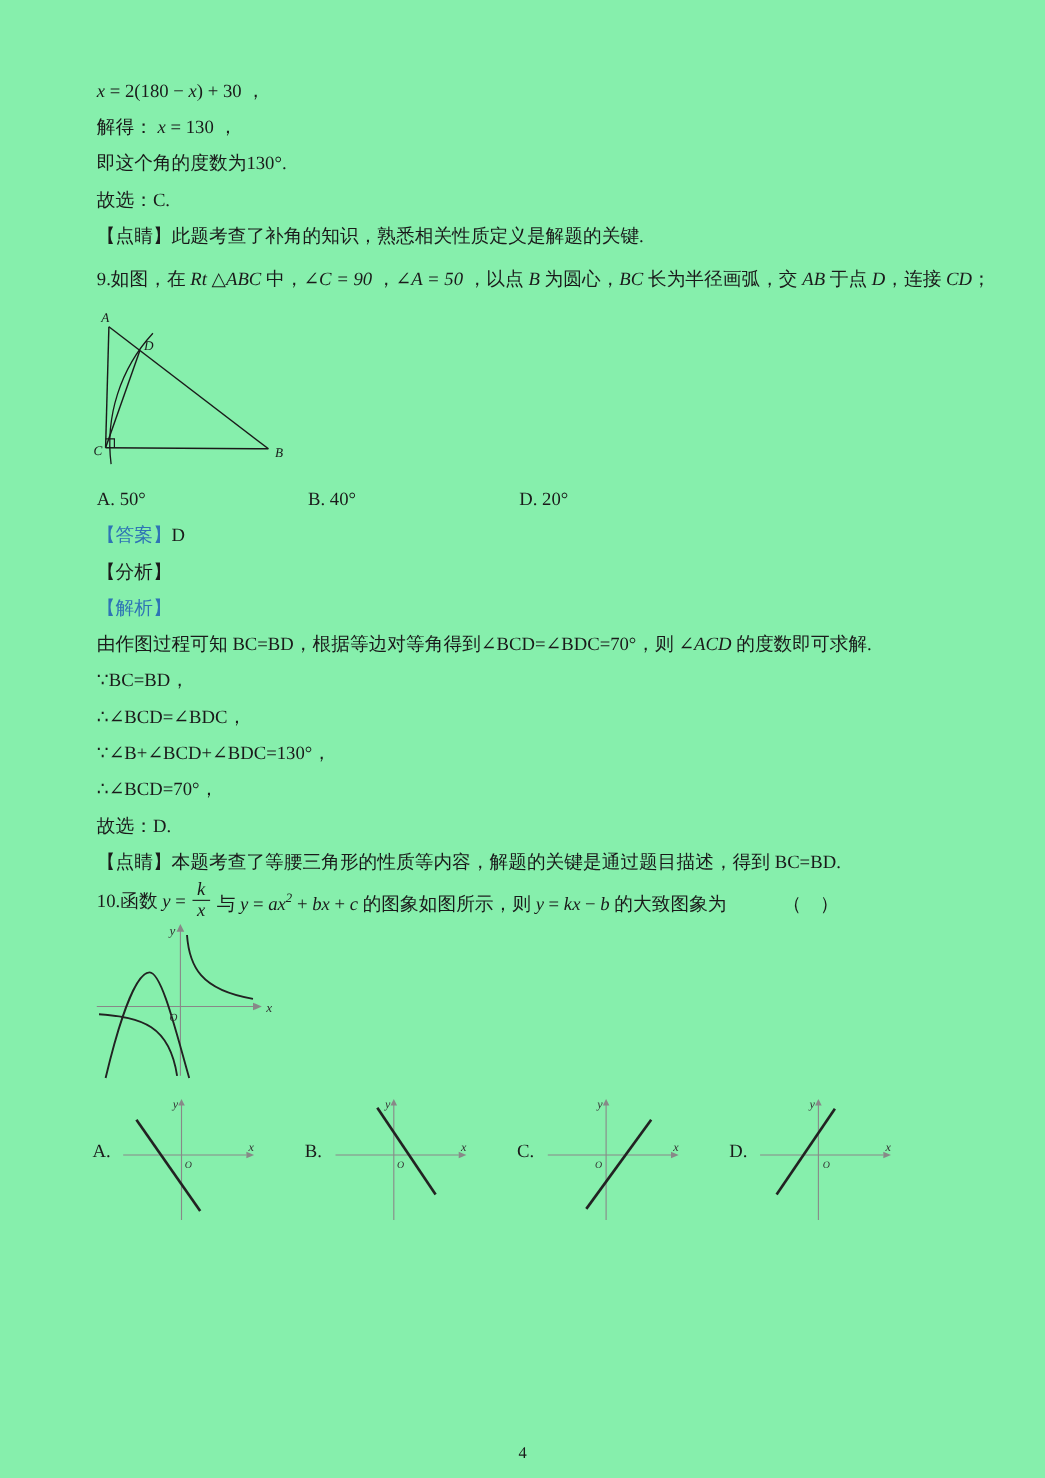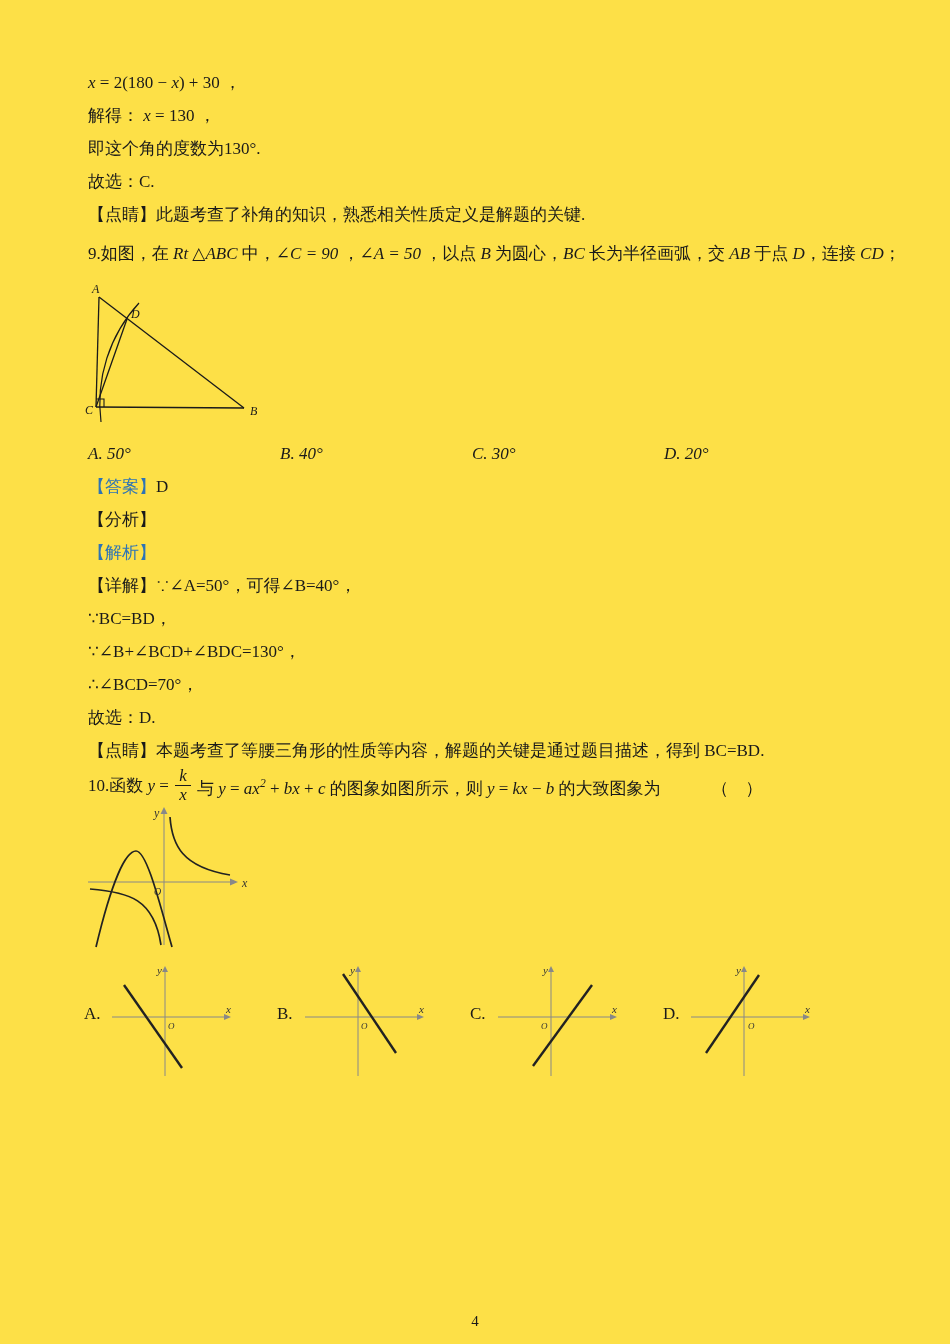--- a/index.html
+++ b/index.html
@@ -2,34 +2,34 @@
 <html><head>
 <meta charset="utf-8">
 <style>
   * { box-sizing: border-box; }
   html,body { margin:0; padding:0; background:#ffffff; }
   .page {
     position: relative;
     width: 950px;
     height: 1344px;
     margin: 0 auto;
-    background: #fde047;
+    background: #86efac;
     color: #1a1a1a;
     font-family: "Liberation Serif", "DejaVu Serif", serif;
     font-size: 17px;
     padding: 66px 58px 0 88px;
     overflow: hidden;
   }
   p.ln { margin:0; line-height:33px; }
   .nowrap { white-space: nowrap; }
   .mi { font-style: italic; }
   sup { font-size: 0.68em; }
   .blue { color: #2E74B5; margin-top: 16px; }
   .figure-block { margin: 10px 0 0 -4px; }
-  .opts-row { display:flex; margin-top:6px; line-height:33px;font-style:italic; }
+  .opts-row { display:flex; margin-top:6px; line-height:33px; }
   .opt { width:192px; }
   .graph-opts { display:flex; margin-top:6px; margin-left:-4px; }
   .graph-opt { width:193px; display:flex; align-items:flex-start; }
   .graph-opt .opt-label { margin-top:40px; width:26px; display:inline-block; }
   .frac { display:inline-block; vertical-align:middle; text-align:center; font-style:italic; line-height:1.05; margin:0 2px; }
   .frac .num { display:block; padding:0 4px; }
   .frac .den { display:block; border-top:1.2px solid #1a1a1a; padding:0 4px; }
   .q10-line { line-height:56px; margin-top:2px; }
   .q10-line > * { vertical-align: middle; }
   .page-number { position:absolute; left:0; right:0; bottom:14px; text-align:center; font-size:15px; }
@@ -63,30 +63,30 @@
         <text x="1" y="134">C</text>
         <text x="166" y="135">B</text>
         <text x="47" y="38">D</text>
       </g>
     </svg>
   </div>
 
   <div class="opts-row">
     <span class="opt"><span>A.</span> <span>50°</span></span>
     <span class="opt"><span>B.</span> <span>40°</span></span>
-    <span class="opt"><span>C.</span> <span>30°</span></span>
     <span class="opt"><span>D.</span> <span>20°</span></span>
   </div>
 
   <p class="ln"><span class="blue">【答案】</span><span>D</span></p>
   <p class="ln"><span>【分析】</span></p>
   <p class="ln"><span class="blue">【解析】</span></p>
+  <p class="ln"><span>由作图过程可知 BC=BD，根据等边对等角得到∠BCD=∠BDC=70°，则 </span><span class="mi">∠ACD</span><span> 的度数即可求解.</span></p>
 
-  <p class="ln">【详解】∵∠A=50°，可得∠B=40°，</p>
   <p class="ln">∵BC=BD，</p>
+  <p class="ln">∴∠BCD=∠BDC，</p>
   <p class="ln">∵∠B+∠BCD+∠BDC=130°，</p>
   <p class="ln">∴∠BCD=70°，</p>
   <p class="ln">故选：D.</p>
   <p class="ln"><span>【点睛】</span><span>本题考查了等腰三角形的性质等内容，解题的关键是通过题目描述，得到 BC=BD.</span></p>
 
   <p class="ln q10-line nowrap">
     <span><span>10.函数 </span><span class="mi">y</span><span> = </span></span><span class="frac"><span class="num">k</span><span class="den">x</span></span><span><span> 与 </span><span class="mi">y</span><span> = </span><span class="mi">ax</span><sup class="mi">2</sup><span> + </span><span class="mi">bx</span><span> + </span><span class="mi">c</span><span> 的图象如图所示，则 </span><span class="mi">y</span><span> = </span><span class="mi">kx</span><span> − </span><span class="mi">b</span><span> 的大致图象为　　　（　）</span></span>
   </p>
 
   <div class="figure-block" style="margin-top:0;">

